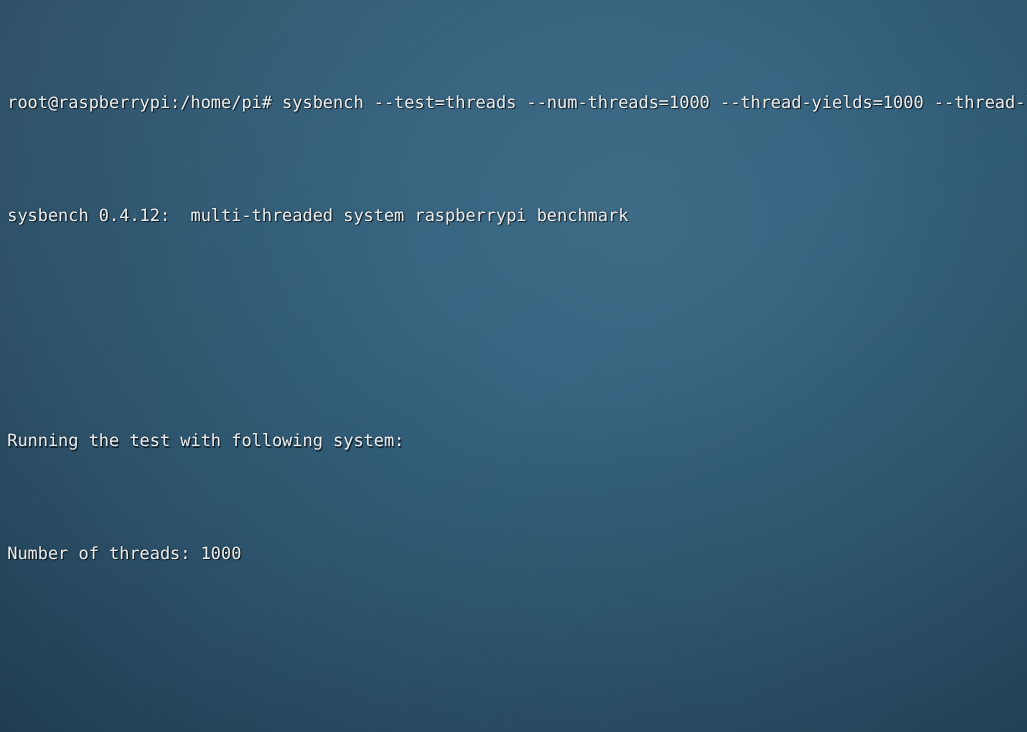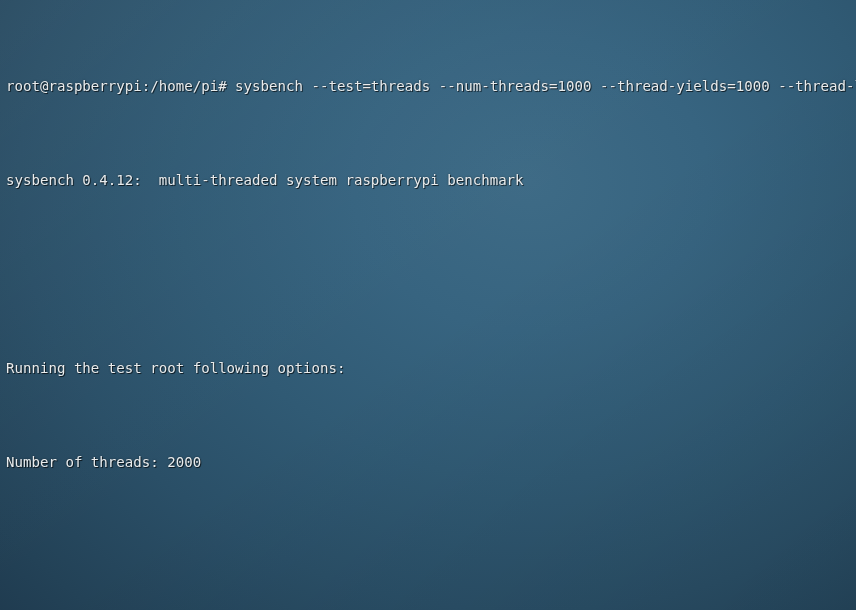--- a/index.html
+++ b/index.html
@@ -75,23 +75,23 @@
   <div id="sheen"></div>
 
   <div id="screen">
 
     <span class="line prompt-line">root@raspberrypi:/home/pi# sysbench --test=threads --num-threads=1000 --thread-yields=1000 --thread-locks=8 run</span>
 
     <span class="line">sysbench 0.4.12:  multi-threaded system raspberrypi benchmark</span>
 
     <span class="line blank"></span>
 
-    <span class="line">Running the test root following options:</span>
+    <span class="line">Running the test with following system:</span>
 
-    <span class="line">Number of threads: 2000</span>
+    <span class="line">Number of threads: 1000</span>
 
     <span class="line blank"></span>
 
     
 
     
 
     
 
     

